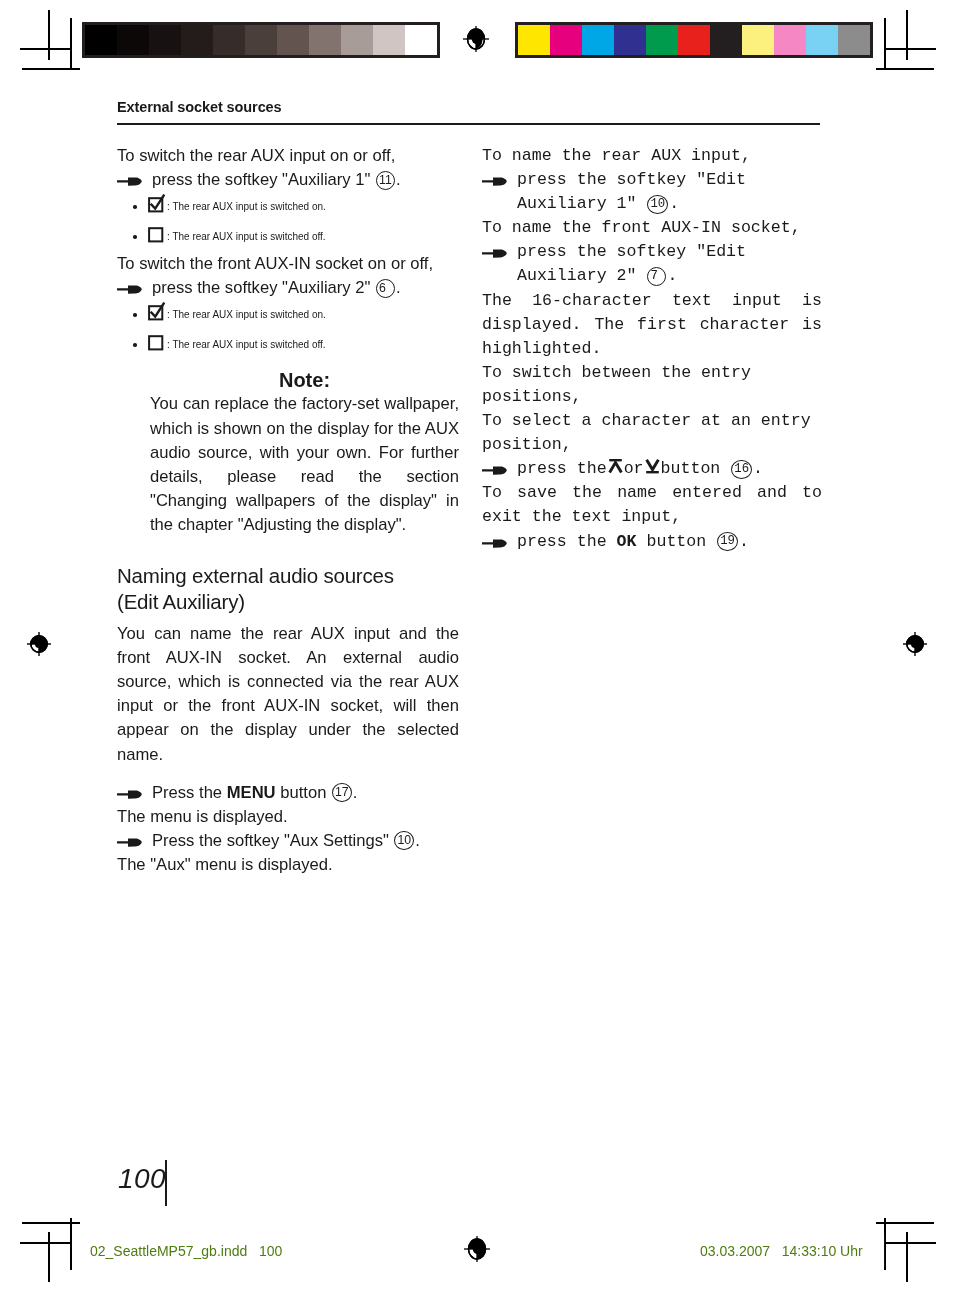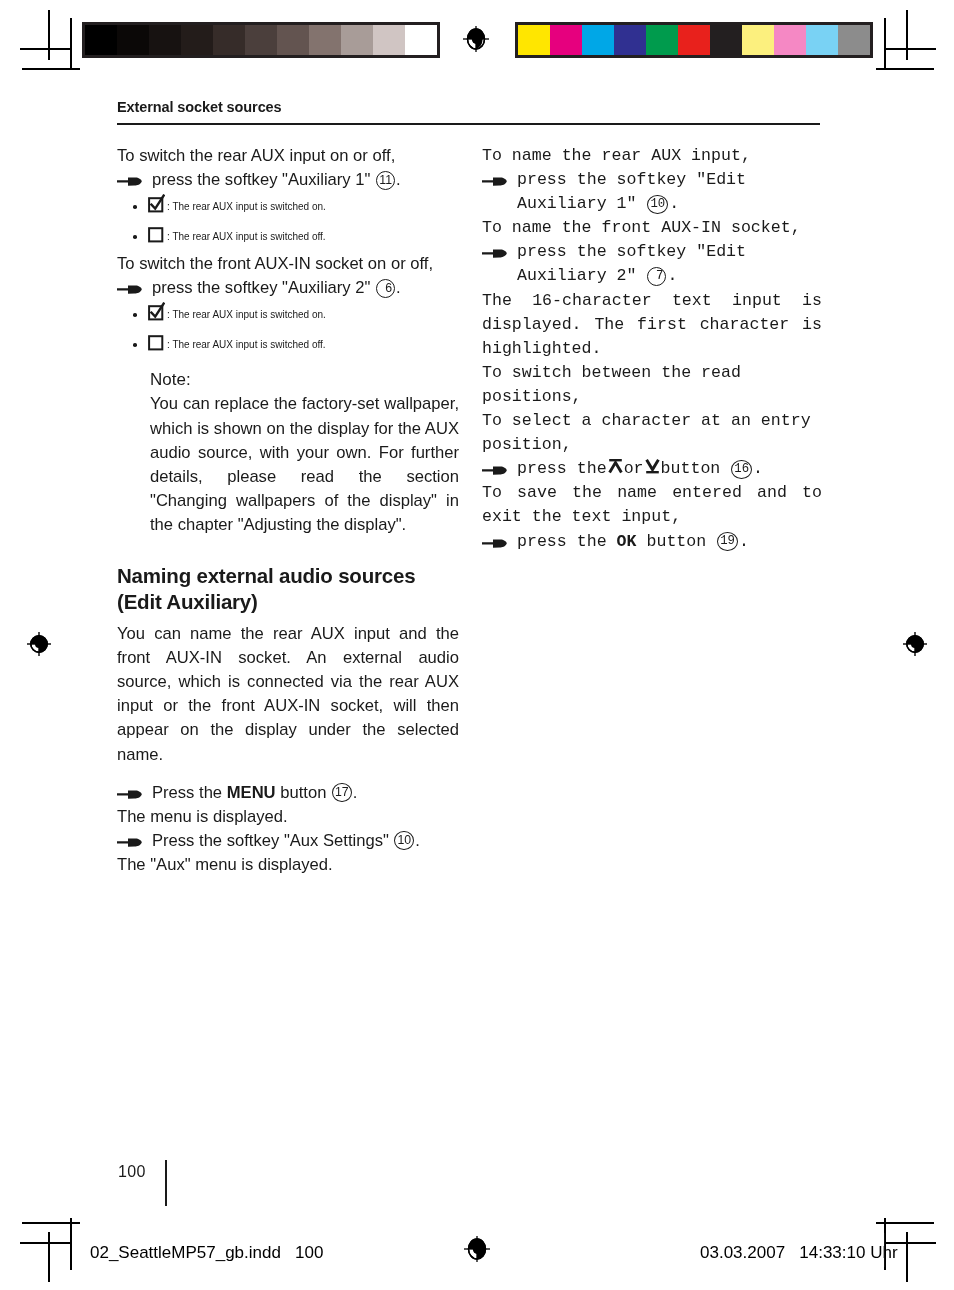--- a/index.html
+++ b/index.html
@@ -120,42 +120,42 @@
   .cbox svg { display: block; }
 
   
   .ref {
     display: inline-block;
     border: 1.3px solid #1a1a1a;
     border-radius: 50%;
     min-width: 19px;
     height: 19px;
     line-height: 17px;
-    text-align: right;
+    text-align: left;
     font-size: 12.3px;
     padding: 0 2px;
     box-sizing: border-box;
     vertical-align: 1.5px;
     margin: 0 1px;
   }
 
   b, .bold { font-weight: bold; }
 
   
   .note {
     margin-left: 33px;
     width: 309px;
   }
-  .note-title { font-weight: normal; font-size: 17px; }
+  .note-title { font-weight: bold; font-size: 20px; text-align: center; }
   .note-body  { text-align: justify; text-align-last: left; }
 
   
   .sec-head {
     font-size: 20.5px;
-    font-weight: bold;
+    font-weight: normal;
     line-height: 25.5px;
     letter-spacing: -0.2px;
   }
 
   .spacer-s { height: 8px; }
   .spacer-m { height: 14px; }
   .spacer-l { height: 26px; }
 
   
   .arw {
@@ -165,38 +165,39 @@
     height: 16px;
     margin: 0 1px;
   }
   .arw svg { display: block; }
 
   
   #folio {
     position: absolute;
     left: 118px;
     top: 1163px;
-    font-size: 16px;
+    font-size: 28px;
     letter-spacing: 0.4px;
+    font-style: italic;
   }
   #folio-rule {
     position: absolute;
     left: 165px;
     top: 1160px;
     width: 1.6px;
     height: 46px;
     background: #1a1a1a;
   }
 
   
   .slug {
     position: absolute;
     top: 1243px;
-    font-size: 17px;
-    color: #000000;
+    font-size: 14px;
+    color: #4d7c0f;
     white-space: pre;
   }
   #slug-left  { left: 90px; }
   #slug-right { left: 700px; }
   #slug-rule {
     position: absolute;
     left: 884px;
     top: 1233px;
     width: 1.4px;
     height: 34px;
@@ -444,21 +445,21 @@
           <path d="M0 5.2 L11 5.2 L11 2.4 L18.6 2.4 C21.4 2.4 24.4 4.2 24.8 6.2 C24.4 8.3 21.4 10.4 18.6 10.4 L11 10.4 L11 7.4 L0 7.4 Z" fill="#1a1a1a"></path>
           <path d="M11 7.6 L18 7.6 C19.4 7.6 20.6 8.6 20.4 9.8 L11 10.4 Z" fill="#1a1a1a"></path>
         </svg>
       </span>
       <span>press the softkey "Edit Auxiliary 2"</span>
       <span class="ref">7</span><span>.</span>
     </p>
 
     <p class="para justify">The 16-character text input is displayed. The first character is highlighted.</p>
 
-    <p class="para">To switch between the read positions,</p>
+    <p class="para">To switch between the entry positions,</p>
 
 
     <p class="para">To select a character at an entry position,</p>
 
     <p class="step">
       <span class="hand">
         <svg viewBox="0 0 25 13" width="25" height="13" aria-hidden="true">
           <path d="M0 5.2 L11 5.2 L11 2.4 L18.6 2.4 C21.4 2.4 24.4 4.2 24.8 6.2 C24.4 8.3 21.4 10.4 18.6 10.4 L11 10.4 L11 7.4 L0 7.4 Z" fill="#1a1a1a"></path>
           <path d="M11 7.6 L18 7.6 C19.4 7.6 20.6 8.6 20.4 9.8 L11 10.4 Z" fill="#1a1a1a"></path>
         </svg>

